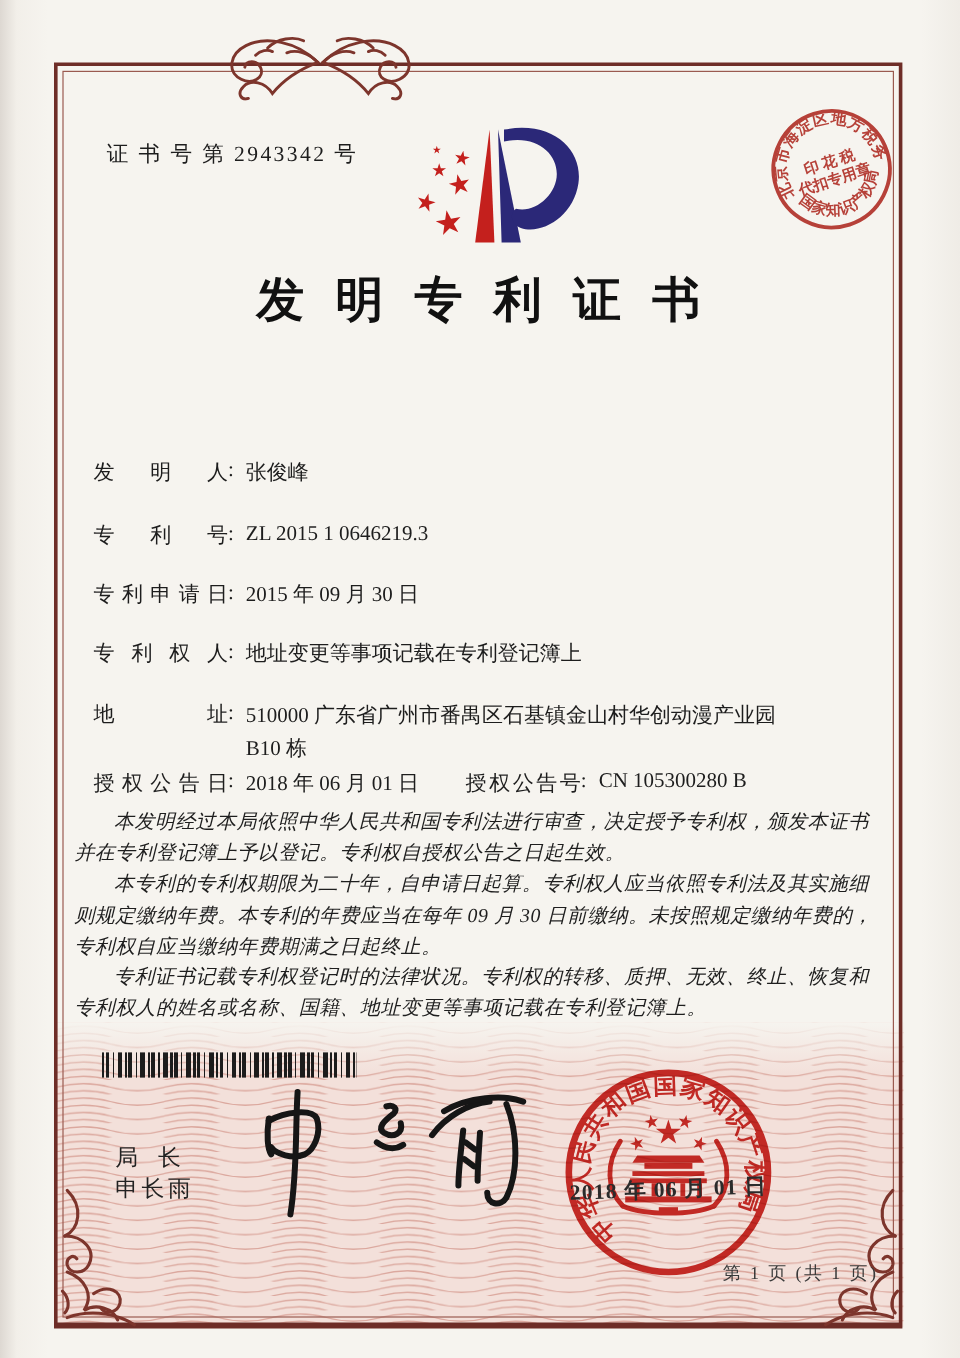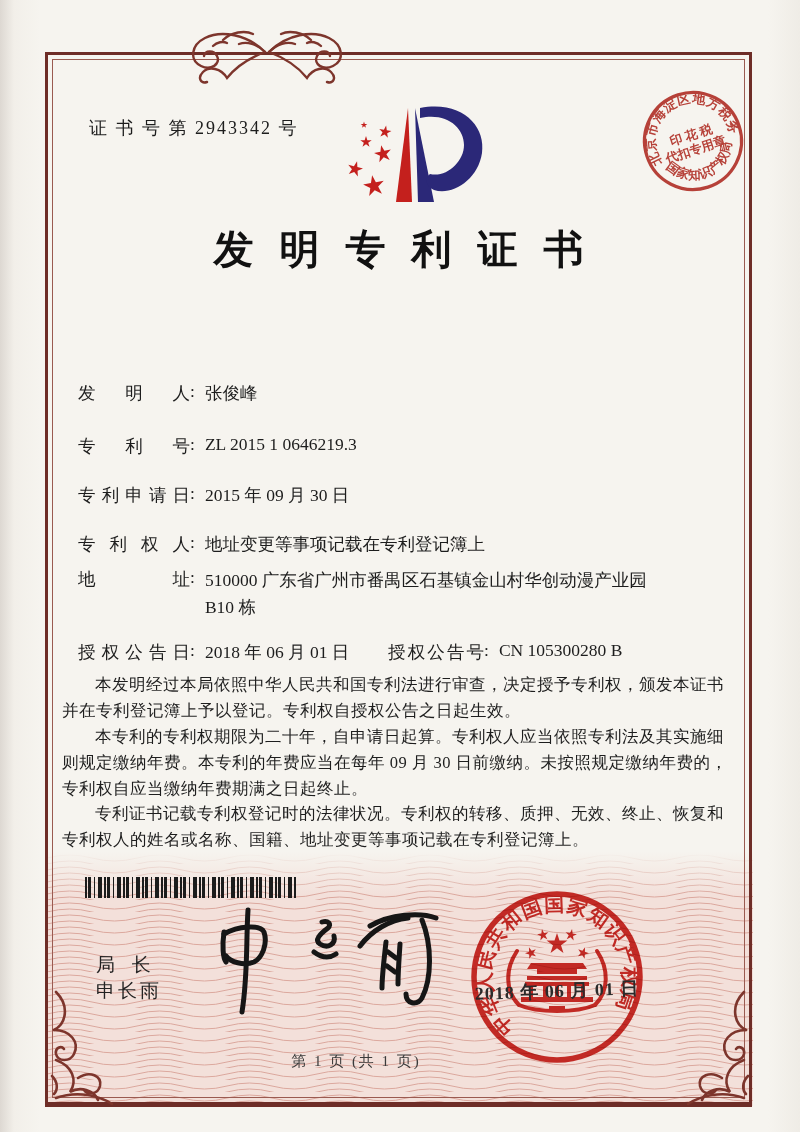--- a/index.html
+++ b/index.html
@@ -17,36 +17,36 @@
   .title{left:45px;top:222px;width:707px;text-align:center;font-size:40px;font-weight:bold;
          letter-spacing:26px;text-indent:26px;color:#111;z-index:4;}
   .row{left:78px;font-size:17.5px;color:#1d1d1d;z-index:4;white-space:nowrap;}
   .row .lbl{display:inline-block;width:112px;text-align:justify;text-align-last:justify;vertical-align:top;}
   .row .lbl::after{content:"";}
   .row .colon{padding-right:10px;}
   .row .val{display:inline-block;vertical-align:top;}
   .row.wrap{white-space:normal;}
   .row.wrap .val{width:470px;line-height:1.55;}
   .paras{left:62px;top:672px;width:676px;z-index:4;color:#1e1e1e;font-size:16.5px;line-height:1.57;}
-  .paras p{margin:0;text-indent:2em;letter-spacing:0.5px;}
+  .paras p{margin:0;text-indent:2em;letter-spacing:0.5px;font-style:italic;}
   .barcode{left:85px;top:877px;width:212px;height:21px;z-index:4;
      background:repeating-linear-gradient(90deg,#1c1c1c 0 2px,rgba(0,0,0,0) 2px 3px,#1c1c1c 3px 6px,
      rgba(0,0,0,0) 6px 9px,#1c1c1c 9px 10px,rgba(0,0,0,0) 10px 13px,#1c1c1c 13px 17px,rgba(0,0,0,0) 17px 19px);}
   .signer-title{left:96px;top:952px;font-size:19px;letter-spacing:6px;color:#222;z-index:4;}
   .signer-name{left:96px;top:978px;font-size:19px;letter-spacing:3px;color:#222;z-index:4;font-family:Liberation Mono, monospace;}
   .signature{left:210px;top:900px;z-index:4;}
   .seal{left:468px;top:888px;z-index:5;opacity:.93;mix-blend-mode:multiply;}
   .seal-date{left:464px;top:979px;width:186px;text-align:center;font-size:18px;font-weight:bold;
      color:#2b2b2b;letter-spacing:1px;transform:rotate(-2deg);z-index:6;white-space:nowrap;}
   .stamp{left:641px;top:89px;z-index:5;opacity:.92;mix-blend-mode:multiply;transform:rotate(-18deg);}
   .logo{left:322px;top:96px;z-index:4;}
   .orn-top{left:177px;top:22px;z-index:3;}
   .orn-bl{left:48px;top:990px;z-index:3;}
   .orn-br{left:657px;top:990px;z-index:3;transform:scaleX(-1);}
-  .footer{left:0;top:1052px;width:712px;text-align:center;font-size:15px;color:#3a3a3a;z-index:4;letter-spacing:2px;}
+  .footer{left:0;top:1052px;width:712px;text-align:right;font-size:15px;color:#3a3a3a;z-index:4;letter-spacing:2px;padding-left:20px;}
 </style>
 </head>
 <body>
 
 <div class="paper">
 
   <svg class="band abs" width="706" height="254" viewBox="0 0 706 254" preserveAspectRatio="none">
     <defs>
       <pattern id="waves" width="90" height="12" patternUnits="userSpaceOnUse">
         <path d="M0 6 Q22.5 0 45 6 T90 6" fill="none" stroke="#dba79d" stroke-width="1"></path>
@@ -118,21 +118,21 @@
   </div>
   <div class="abs row" style="top:434px">
     <span class="lbl">专利号</span><span class="colon">:</span><span class="val">ZL 2015 1 0646219.3</span>
   </div>
   <div class="abs row" style="top:483px">
     <span class="lbl">专利申请日</span><span class="colon">:</span><span class="val">2015 年 09 月 30 日</span>
   </div>
   <div class="abs row" style="top:532px">
     <span class="lbl">专利权人</span><span class="colon">:</span><span class="val">地址变更等事项记载在专利登记簿上</span>
   </div>
-  <div class="abs row wrap" style="top:567px">
+  <div class="abs row wrap" style="top:583px">
     <span class="lbl">地址</span><span class="colon">:</span><span class="val">510000 广东省广州市番禺区石基镇金山村华创动漫产业园 B10 栋</span>
   </div>
   <div class="abs row" style="top:640px">
     <span class="lbl">授权公告日</span><span class="colon">:</span><span class="val">2018 年 06 月 01 日</span>
   </div>
   <div class="abs row" style="top:640px;left:388px">
     <span class="lbl" style="width:96px">授权公告号</span><span class="colon">:</span><span class="val">CN 105300280 B</span>
   </div>
 
   <div class="abs paras">

